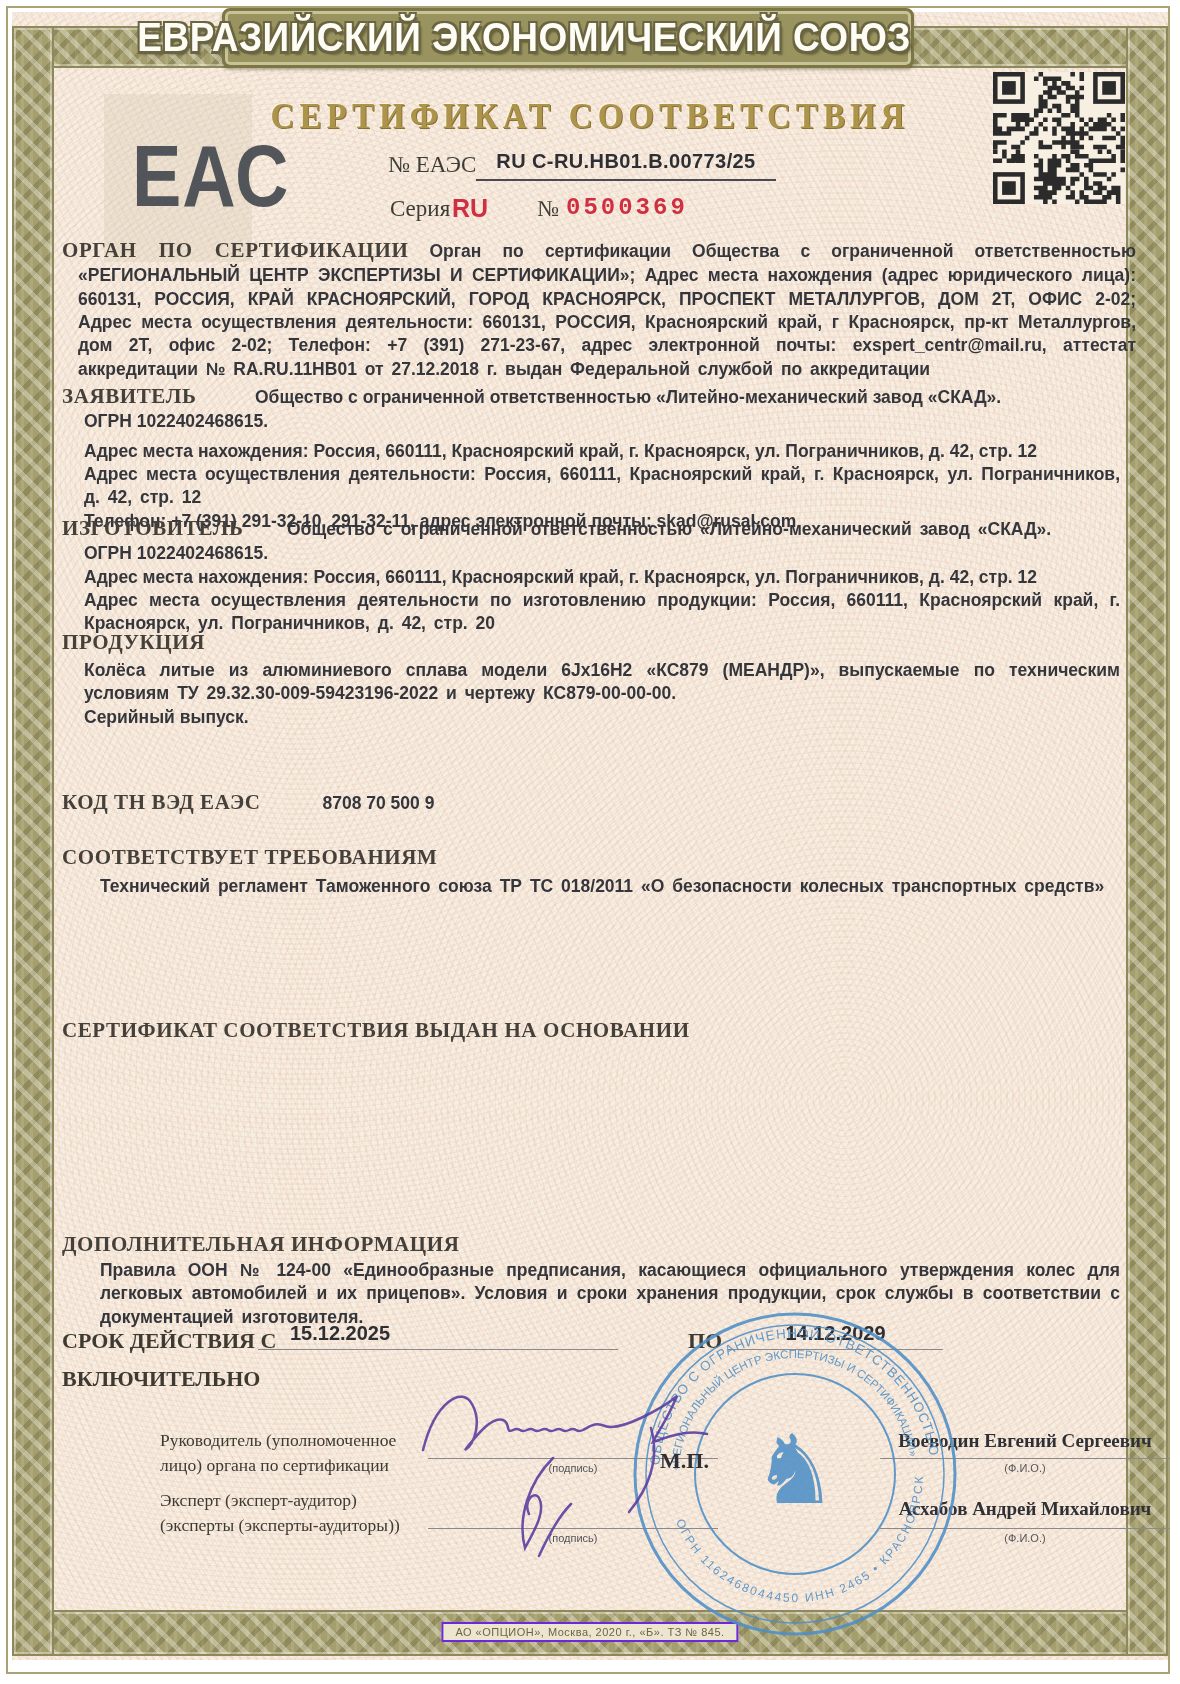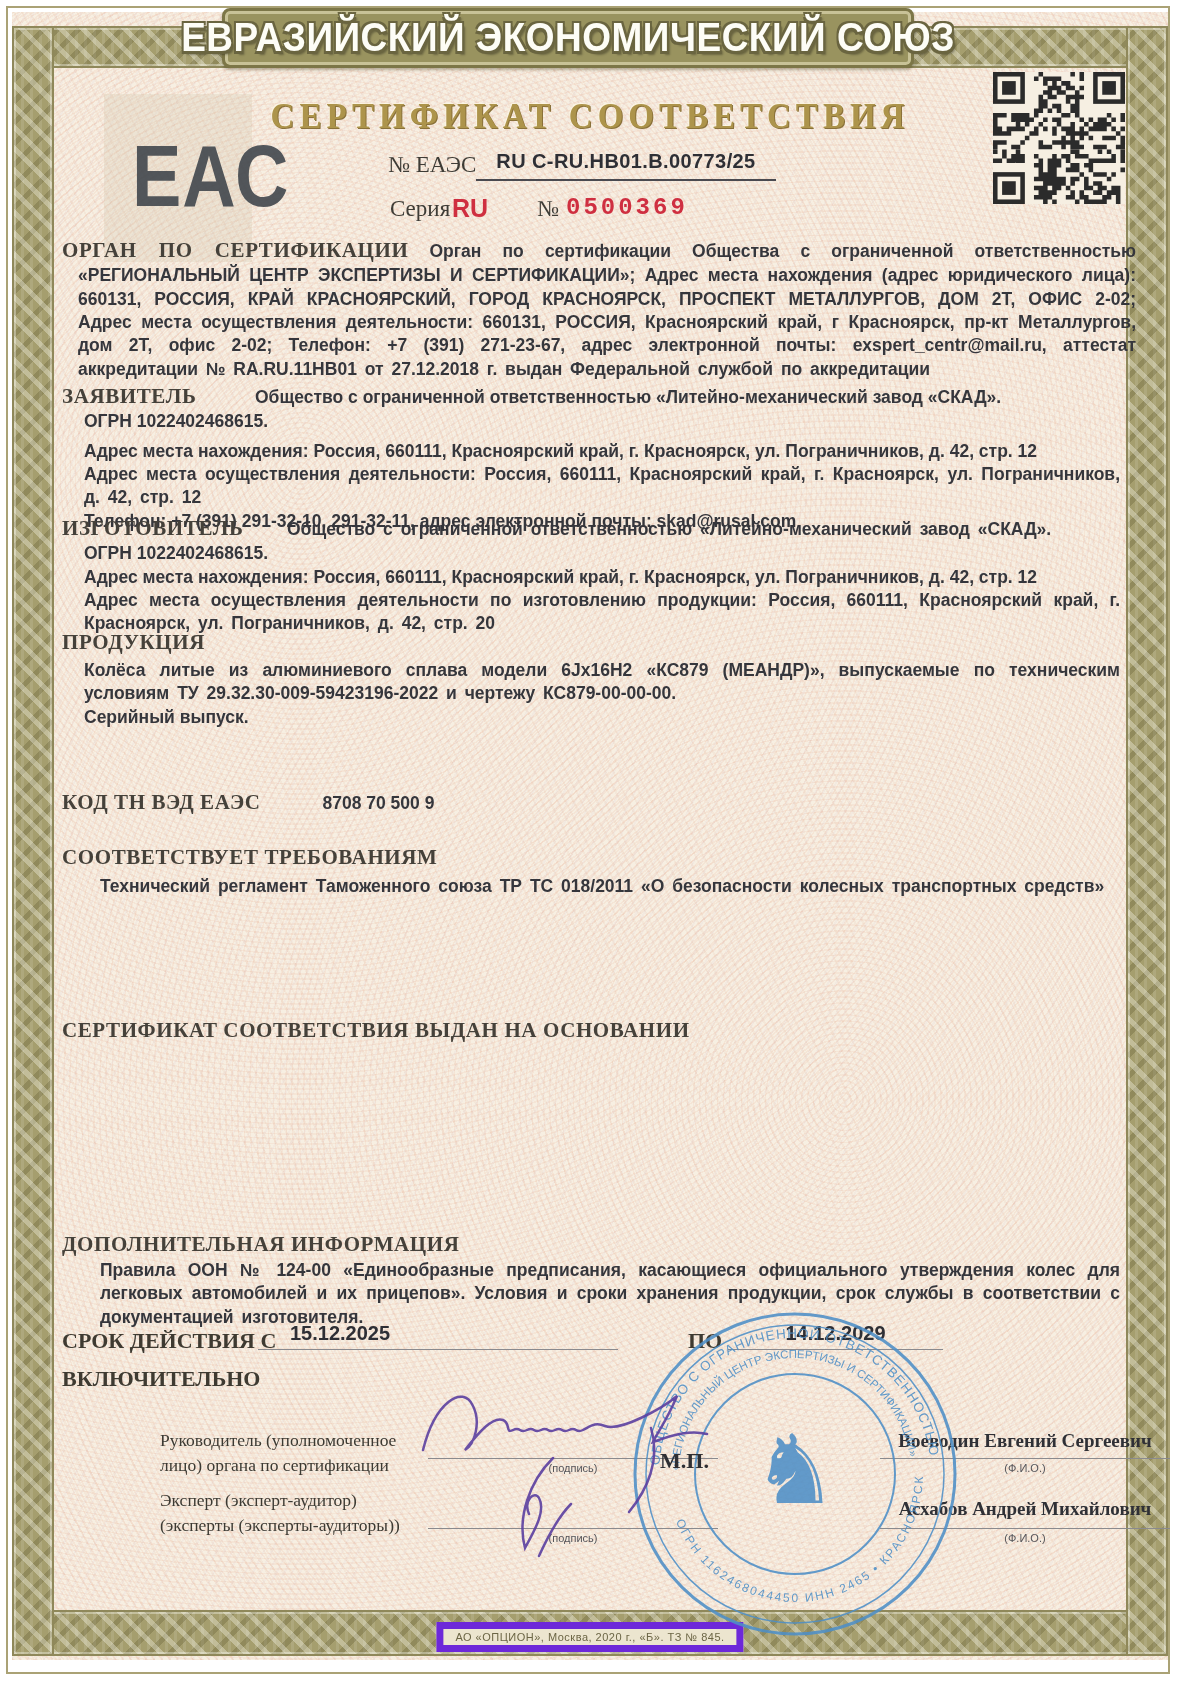--- a/index.html
+++ b/index.html
@@ -24,21 +24,21 @@
       repeating-linear-gradient(-45deg, rgba(96,90,48,.30) 0 5px, rgba(0,0,0,0) 5px 15px),
       repeating-linear-gradient(90deg, rgba(255,255,255,.10) 0 3px, rgba(0,0,0,0) 3px 9px),
       #a59e6e;
     box-shadow: inset 0 0 0 2px #8f885a, inset 0 0 0 4px rgba(255,255,250,.35);
   }
   .frame{left:6px;top:6px;width:1164px;height:1668px;border:2px solid #aaa275;box-sizing:border-box;}
 
   
   .banner{left:222px;top:8px;width:692px;height:60px;background:#99935f;border-radius:8px;
     border:3px solid #7c7647;box-shadow:inset 0 0 0 3px #c8c297, 0 2px 3px rgba(60,55,20,.35);
-    display:flex;align-items:center;justify-content:center;z-index:6;box-sizing:border-box;}
+    display:flex;align-items:center;justify-content:flex-end;z-index:6;box-sizing:border-box;}
   .banner-text{font-weight:900;font-size:37px;color:#fdfdf6;white-space:nowrap;transform:scaleY(1.12);
     letter-spacing:0.5px;
     text-shadow:-2px -2px 0 #6a6540, 2px -2px 0 #6a6540, -2px 2px 0 #6a6540, 2px 2px 0 #6a6540, 3px 3px 2px rgba(0,0,0,.30);}
 
   
   .eac-wm{left:104px;top:94px;width:148px;height:168px;background:rgba(208,198,172,.28);}
   .eac{left:132px;top:126px;width:100px;font-weight:900;font-size:74px;color:#3d434a;opacity:.88;
     letter-spacing:1px;transform:scaleY(1.18);transform-origin:top left;}
   .doc-title{left:240px;top:98px;width:700px;text-align:center;
     font-family:"Liberation Serif",serif;font-weight:700;font-size:33px;letter-spacing:5px;color:#ad944b;
@@ -66,21 +66,21 @@
   .serif-b{font-family:"Liberation Serif",serif;font-weight:700;color:#3e3a31;}
   .date{font-weight:700;font-size:20px;color:#2e2f35;}
   .uline{border-bottom:1.5px solid #8a8a8e;}
   .caption{font-size:11px;color:#55555a;text-align:center;}
   .role{font-family:"Liberation Serif",serif;font-size:17.5px;color:#3c3a33;line-height:1.45;}
   .fio{font-weight:700;font-size:19px;color:#2f3036;text-align:center;font-family:Liberation Serif, serif;}
   .mp{font-family:"Liberation Serif",serif;font-weight:700;font-size:22px;color:#2f2f33;z-index:7;}
   .stamp{z-index:5;opacity:.88;}
   .sig{z-index:6;}
 
-  .print-box{left:50%;top:1622px;transform:translateX(-50%);border:7px solid #6d28d9;background:#ece5cf;
+  .print-box{left:50%;top:1622px;transform:translateX(-50%);border:2px solid #6d28d9;background:#ece5cf;
     padding:2px 12px;font-size:11px;color:#6b6545;letter-spacing:.5px;white-space:nowrap;z-index:4;}
 </style>
 </head>
 <body>
 
 <div class="page">
 
   <div class="abs doc-bg"></div>
   <div class="abs frame"></div>
   <div class="abs strip" style="left:12px;top:26px;width:1156px;height:42px;"></div>

